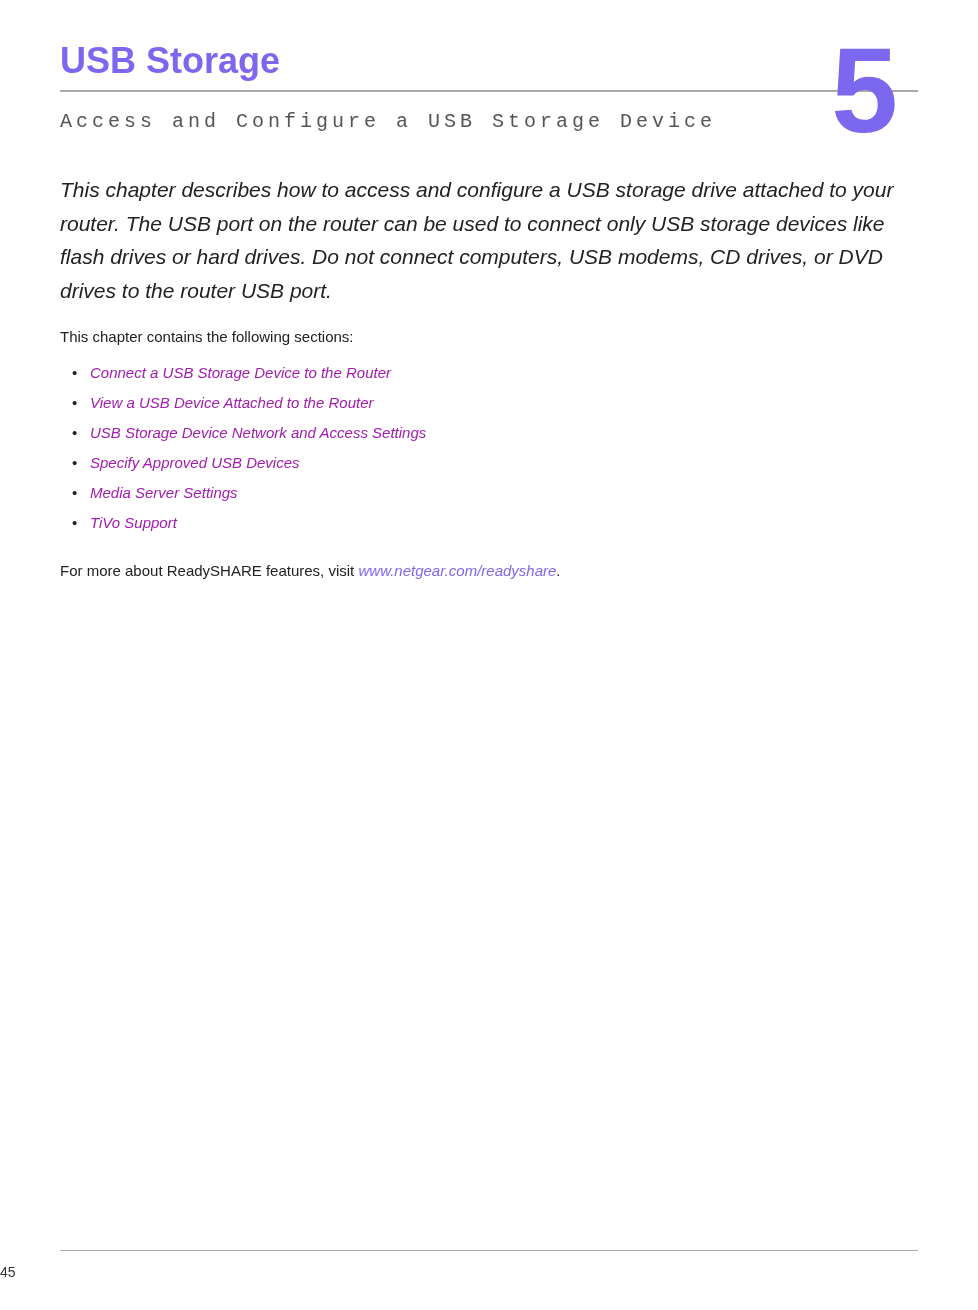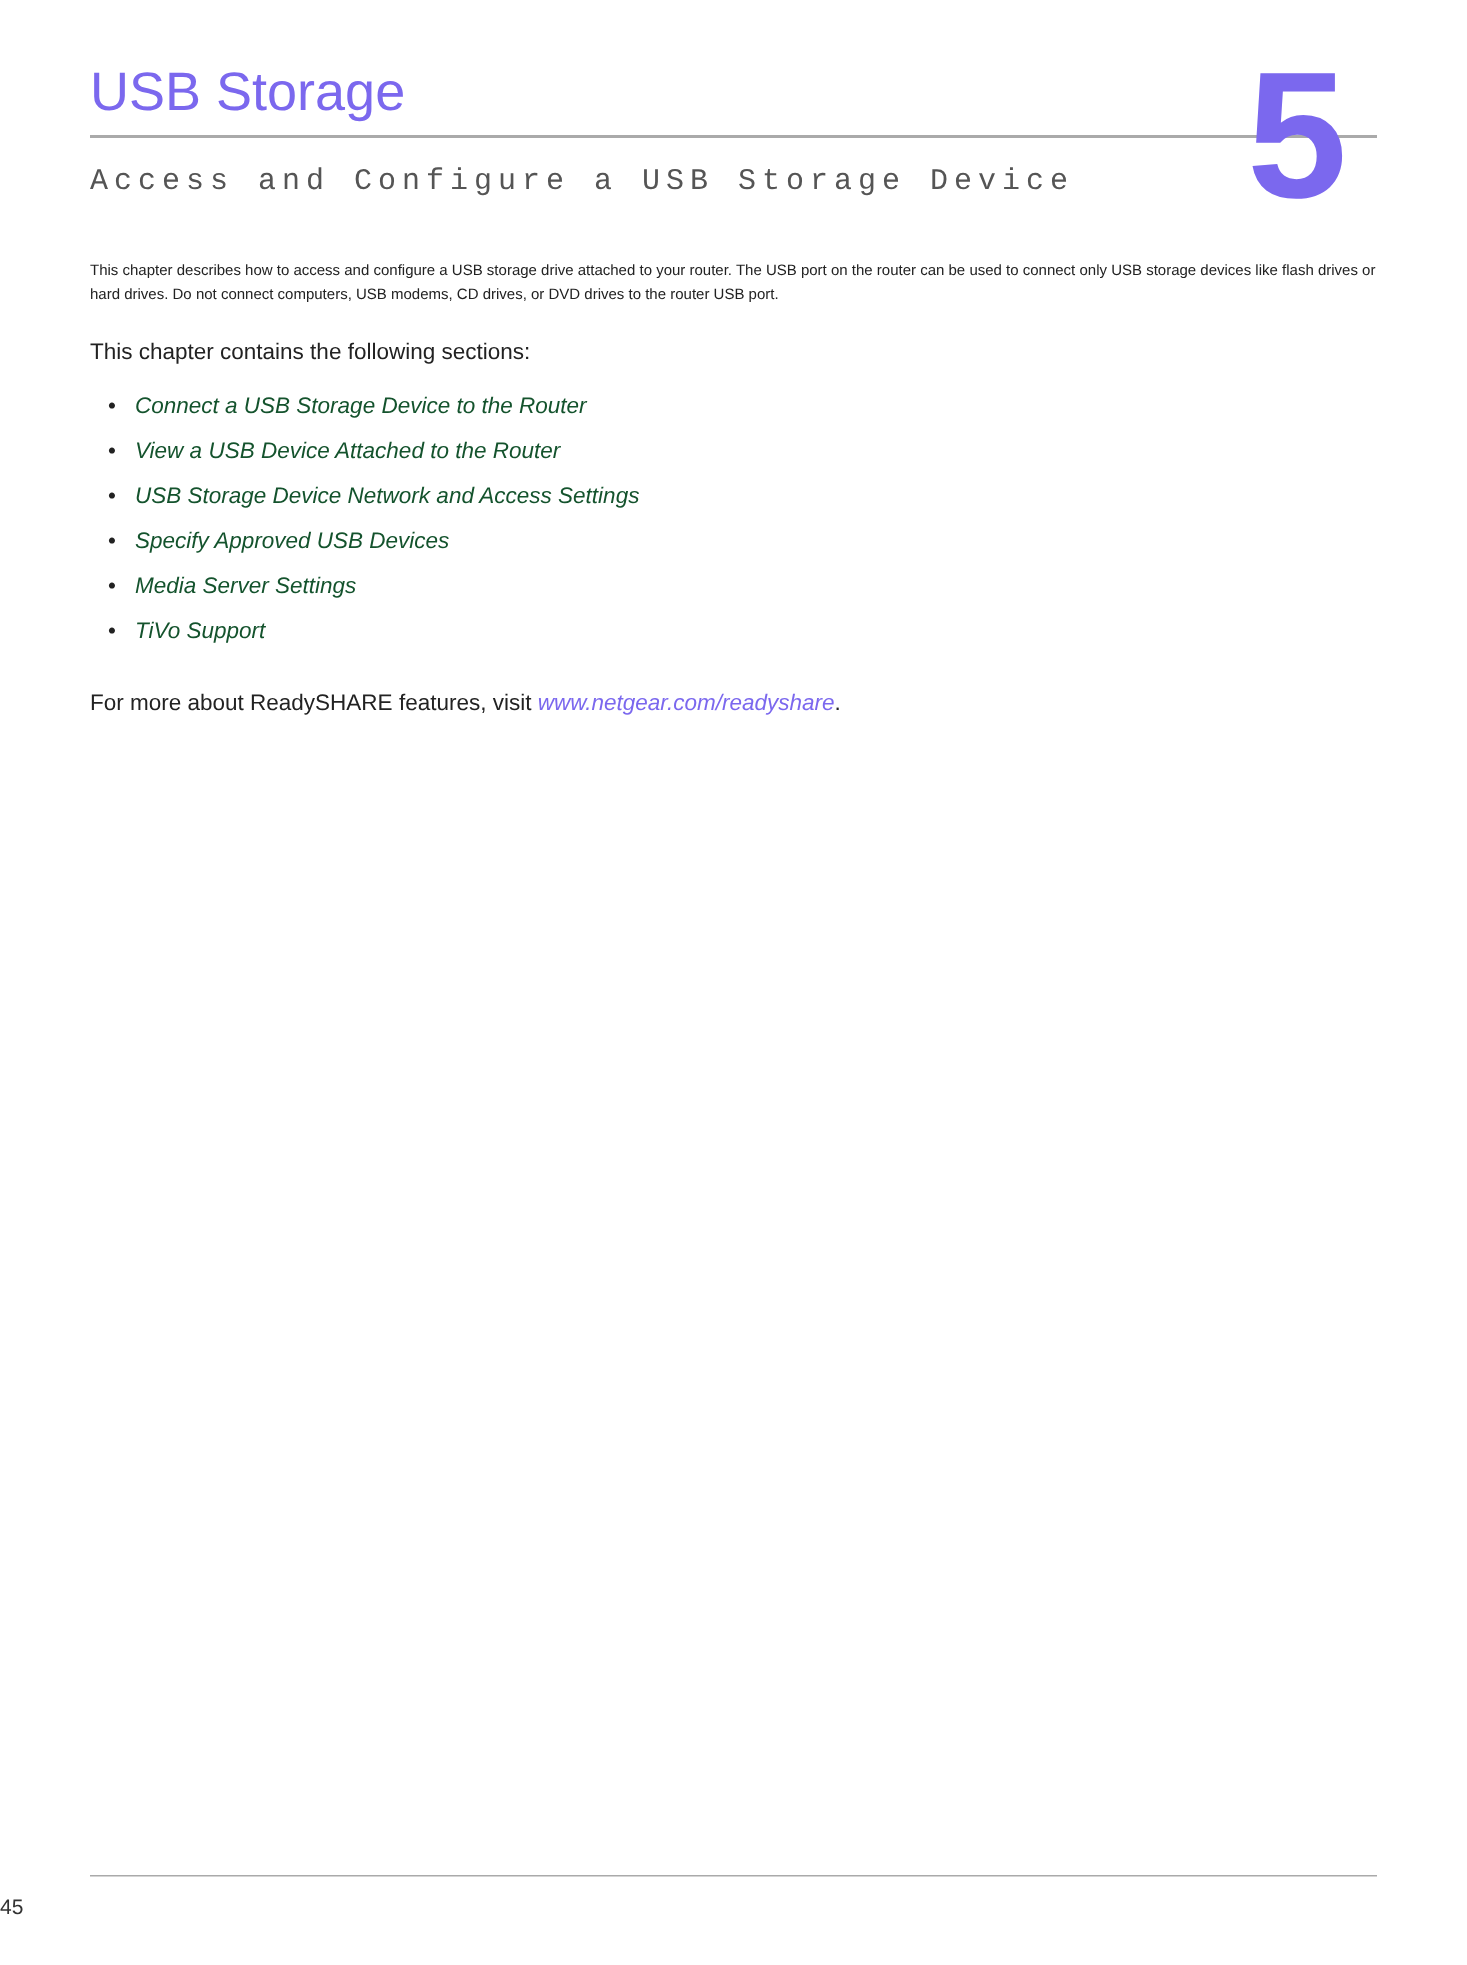--- a/index.html
+++ b/index.html
@@ -34,21 +34,21 @@
       right: 20px;
       font-size: 120px;
       font-weight: bold;
       color: #7b68ee;
       line-height: 1;
       font-family: Arial, Helvetica, sans-serif;
     }
 
     .chapter-title {
       font-size: 36px;
-      font-weight: normal;
+      font-weight: bold;
       color: #7b68ee;
       margin-bottom: 8px;
       letter-spacing: 0px;
     }
 
     .title-underline {
       border: none;
       border-top: 2px solid #aaaaaa;
       margin-bottom: 18px;
     }
@@ -56,24 +56,25 @@
     .chapter-subtitle {
       font-size: 20px;
       font-weight: normal;
       color: #555555;
       letter-spacing: 4px;
       margin-bottom: 40px;
       font-family: 'Courier New', Courier, monospace;
     }
 
     .intro-text {
-      font-size: 10px;
+      font-size: 21px;
       color: #222222;
       line-height: 1.6;
       margin-bottom: 18px;
+      font-style: italic;
     }
 
     .sections-intro {
       font-size: 15px;
       color: #222222;
       line-height: 1.6;
       margin-bottom: 12px;
     }
 
     .toc-list {
@@ -90,21 +91,21 @@
     }
 
     .toc-list li::before {
       content: "•";
       position: absolute;
       left: -18px;
       color: #222222;
     }
 
     .toc-link {
-      color: #14532d;
+      color: #a21caf;
       text-decoration: none;
       font-style: italic;
     }
 
     .footer-text {
       font-size: 15px;
       color: #222222;
       line-height: 1.6;
       margin-bottom: 0;
     }

